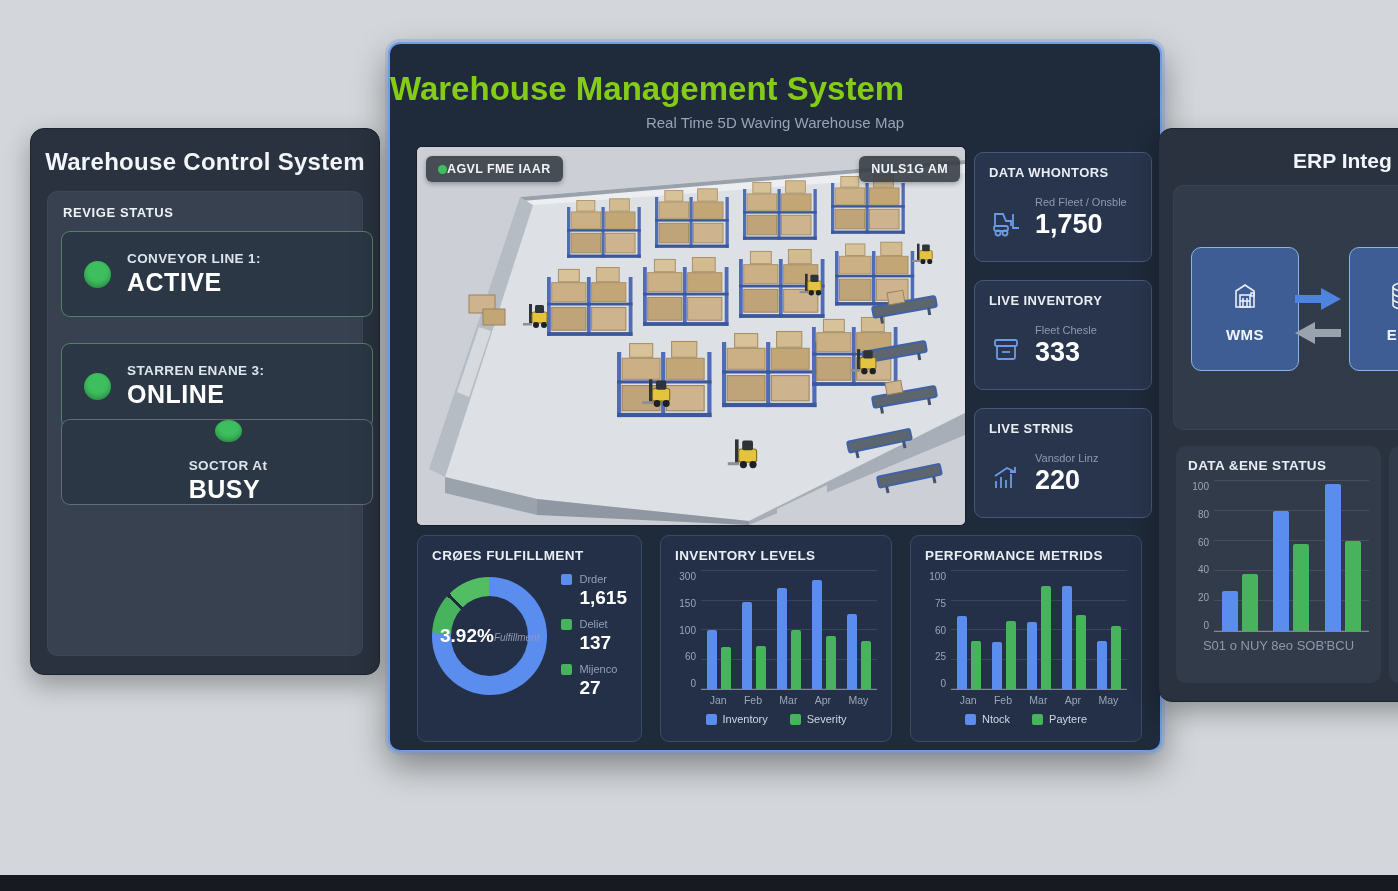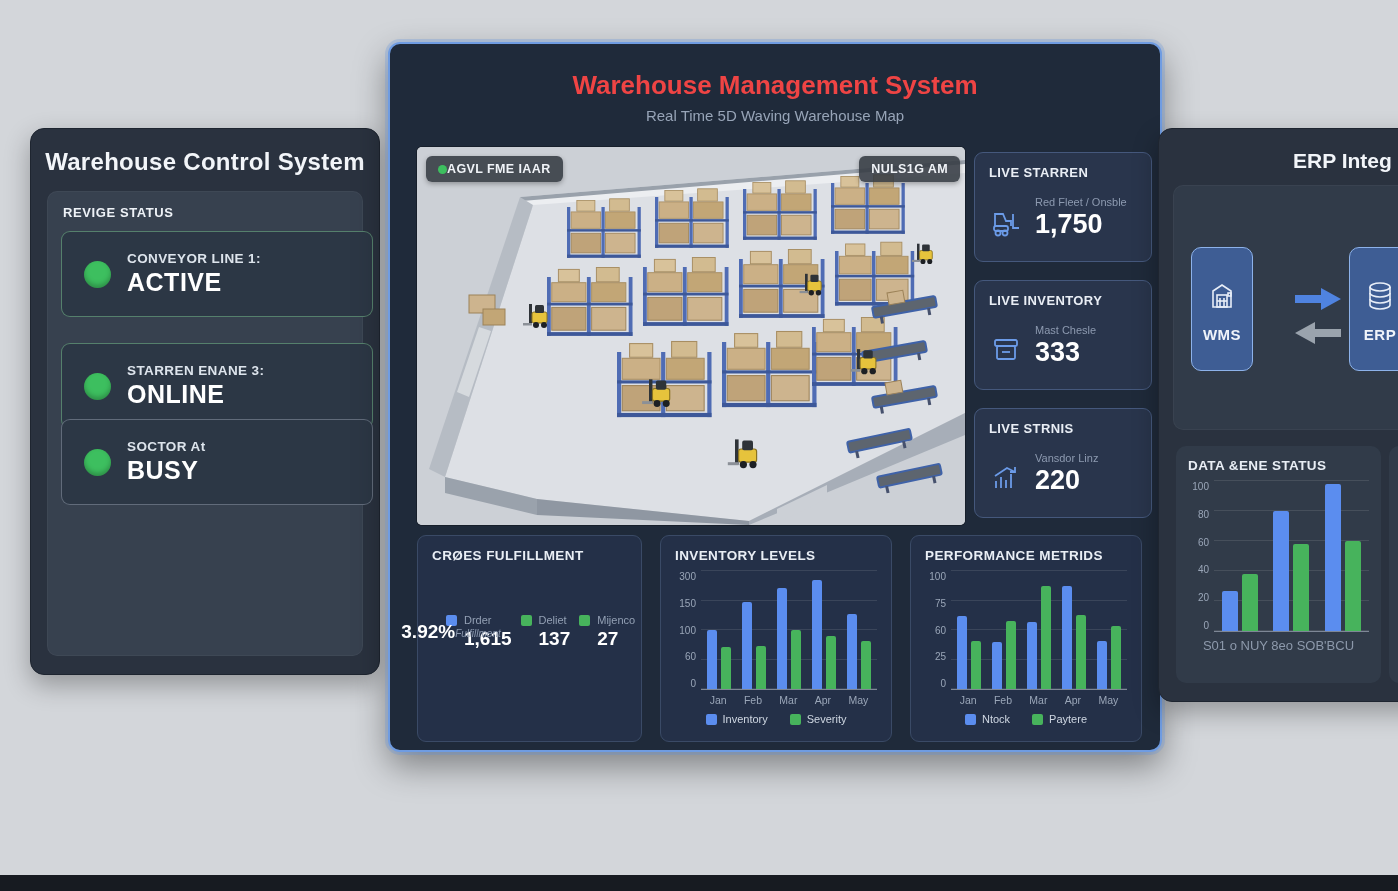--- a/index.html
+++ b/index.html
@@ -18,21 +18,21 @@
   
   .status-card{position:absolute;left:14px;width:288px;height:84px;border-radius:9px;
       background:#2c3745;display:flex;align-items:center;gap:16px;padding-left:22px;}
   .status-card.green{border:1px solid rgba(120,190,140,.55);}
   .status-card.gray{border:1px solid rgba(150,160,175,.5);}
   .status-dot{width:27px;height:27px;border-radius:50%;background:#3dbf5f;
       box-shadow:inset 0 -3px 5px rgba(0,0,0,.25);}
   .status-label{color:#dde4ec;font-weight:bold;font-size:13.5px;letter-spacing:.4px;}
   .status-value{color:#ffffff;font-weight:bold;font-size:25px;letter-spacing:.5px;margin-top:2px;}
   
-  .main-title{color:#ef4444;font-weight:bold;font-size:26px;text-align:center;}
+  .main-title{color:#84cc16;font-weight:bold;font-size:33px;text-align:left;}
   .main-subtitle{color:#97a4b7;font-size:15px;text-align:center;margin-top:6px;}
   
   .map{border-radius:5px;overflow:hidden;background:#ccd0d6;box-shadow:0 0 0 1px rgba(0,0,0,.25);}
   .map-badge{position:absolute;top:9px;background:rgba(52,58,66,.88);border-radius:6px;
       color:#f0f3f7;font-weight:bold;font-size:12.5px;letter-spacing:.4px;
       padding:6px 12px;display:flex;align-items:center;box-shadow:0 2px 5px rgba(0,0,0,.3);}
   .badge-dot{width:9px;height:9px;border-radius:50%;background:#3dbf5f;}
   
   .stat-card{position:absolute;left:584px;width:178px;height:110px;border-radius:9px;
       background:#29354c;border:1px solid #45587c;padding:12px 14px;box-sizing:border-box;}
@@ -61,26 +61,26 @@
   .sw{width:11px;height:11px;border-radius:2px;}
   .sw-blue{background:#5b8def;}
   .sw-green{background:#47b35c;}
   
   .donut-wrap{display:flex;align-items:center;gap:14px;margin-top:10px;}
   .donut-ring{width:118px;height:118px;border-radius:50%;position:relative;}
   .donut-hole{position:absolute;inset:19px;border-radius:50%;background:#243048;
       display:flex;flex-direction:row;align-items:center;justify-content:center;}
   .donut-center-value{color:#fff;font-weight:bold;font-size:19px;}
   .donut-center-label{color:#8d9ab0;font-size:10px;font-style:italic;margin-top:2px;}
-  .donut-legend{display:flex;flex-direction:row;gap:9px;}
+  .donut-legend{display:flex;flex-direction:column;gap:9px;}
   .dl-item .lab{display:flex;align-items:center;gap:7px;color:#93a0b4;font-size:11px;}
   .dl-item .val{color:#fff;font-weight:bold;font-size:19px;margin:2px 0 0 18px;}
   
   .rp-title{color:#f2f5f9;font-weight:bold;font-size:21px;}
-  .integ-box{position:absolute;width:62px;height:124px;border-radius:10px;background:#3e5d94;
+  .integ-box{position:absolute;width:108px;height:124px;border-radius:10px;background:#3e5d94;
       border:1.5px solid #8db2ea;display:flex;flex-direction:column;align-items:center;
       justify-content:center;gap:10px;box-sizing:border-box;}
   .integ-box svg{stroke:#e8eef8;fill:none;stroke-width:1.6;}
   .integ-label{color:#f0f4fa;font-weight:bold;font-size:15px;letter-spacing:.5px;}
   .data-card{position:absolute;border-radius:10px;background:#313b49;padding:12px 12px;box-sizing:border-box;}
   .caption{color:#8d99ab;font-size:13px;text-align:center;margin-top:6px;}
   .side-sliver{position:absolute;border-radius:10px;background:#313b49;padding:12px 10px;box-sizing:border-box;}
   .bottom-strip{position:absolute;left:0;right:0;bottom:0;height:16px;background:#171b21;}
 </style>
 </head>
@@ -100,21 +100,21 @@
           <div class="status-value">ACTIVE</div>
         </div>
       </div>
       <div class="status-card green" style="top:152px;">
         <div class="status-dot"></div>
         <div>
           <div class="status-label">STARREN ENANE 3:</div>
           <div class="status-value">ONLINE</div>
         </div>
       </div>
-      <div class="status-card gray" style="top:228px;">
+      <div class="status-card gray" style="top:228px;flex-direction:column;">
         <div class="status-dot"></div>
         <div>
           <div class="status-label">SOCTOR At</div>
           <div class="status-value">BUSY</div>
         </div>
       </div>
     </div>
   </div>
 
   <div class="abs main-panel" style="left:388px;top:42px;width:770px;height:706px;">
@@ -205,21 +205,21 @@
       <div class="map-badge" style="left:9px;">
         <span class="badge-dot"></span>
         <span>AGVL FME IAAR</span>
       </div>
       <div class="map-badge" style="right:5px;">
         <span>NULS1G AM</span>
       </div>
     </div>
 
     <div class="stat-card" style="top:108px;">
-      <div class="stat-title">LIVE STARREN</div>
+      <div class="stat-title">DATA WHONTORS</div>
       <div class="stat-row">
         <div class="stat-icon">
           <svg viewBox="0 0 34 34">
               <path d="M6 22 V10 h8 l3 7 h5 v5"></path>
               <rect x="5" y="22" width="14" height="5" rx="2"></rect>
               <circle cx="9" cy="29" r="2.5"></circle>
               <circle cx="16" cy="29" r="2.5"></circle>
               <path d="M24 10 v14 h6"></path>
             </svg>
         </div>
@@ -233,21 +233,21 @@
       <div class="stat-title">LIVE INVENTORY</div>
       <div class="stat-row">
         <div class="stat-icon">
           <svg viewBox="0 0 34 34">
               <rect x="6" y="8" width="22" height="6" rx="1.5"></rect>
               <rect x="8" y="14" width="18" height="13" rx="1.5"></rect>
               <line x1="13" y1="20" x2="21" y2="20"></line>
             </svg>
         </div>
         <div>
-          <div class="stat-sub">Mast Chesle</div>
+          <div class="stat-sub">Fleet Chesle</div>
           <div class="stat-value">333</div>
         </div>
       </div>
     </div>
     <div class="stat-card" style="top:364px;">
       <div class="stat-title">LIVE STRNIS</div>
       <div class="stat-row">
         <div class="stat-icon">
           <svg viewBox="0 0 34 34">
               <line x1="7" y1="28" x2="7" y2="21"></line>

